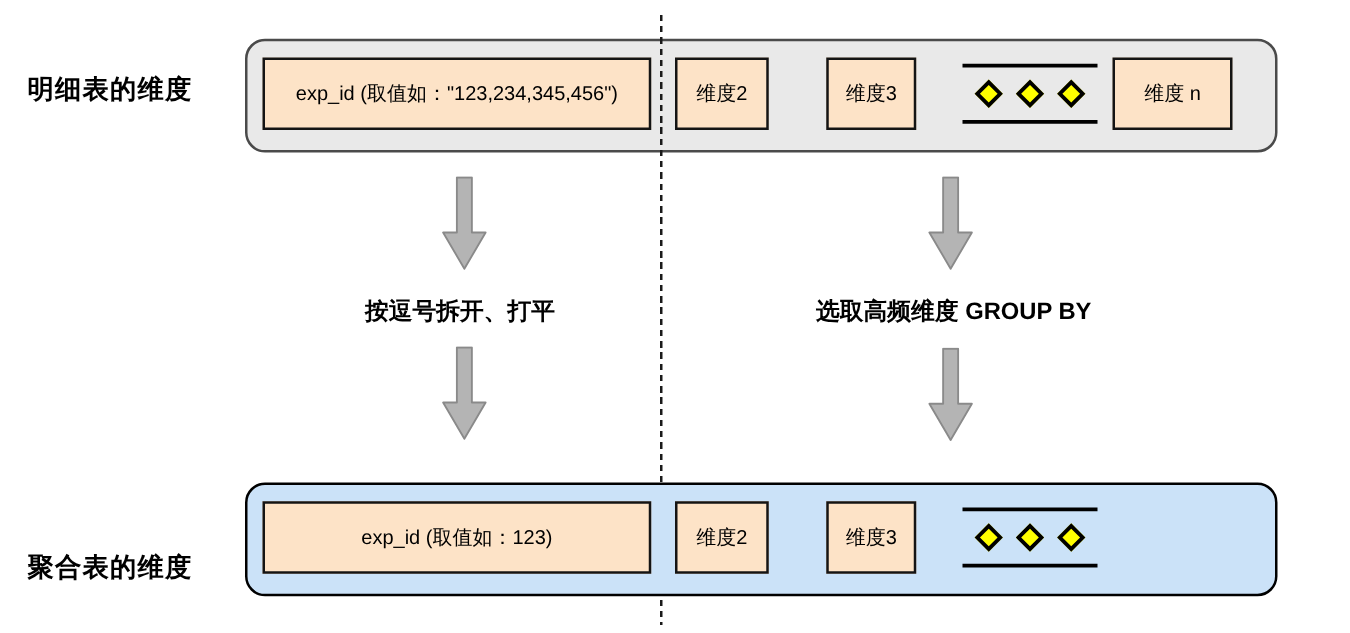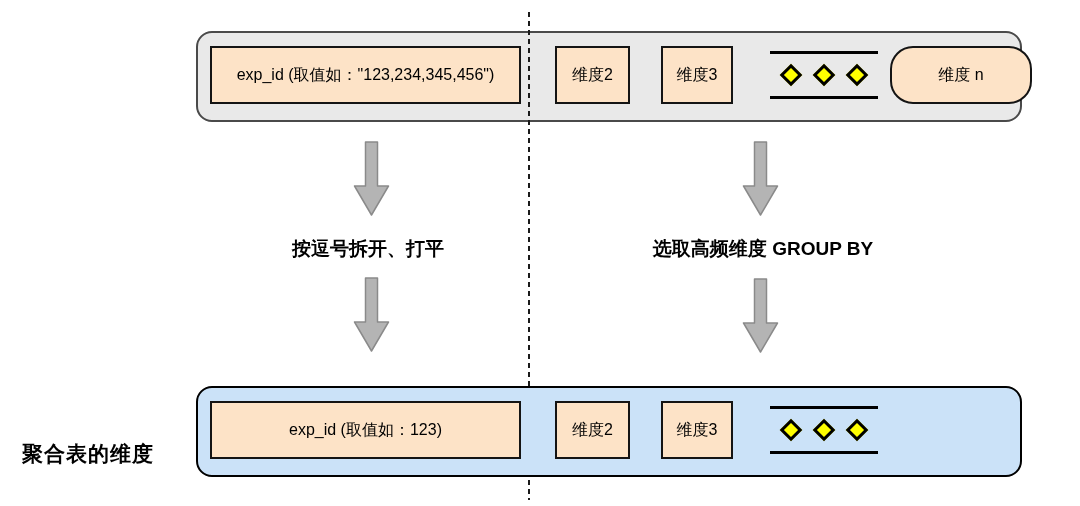--- a/index.html
+++ b/index.html
@@ -23,23 +23,23 @@
 
   .dim-box {
     position:absolute; height:58px; box-sizing:border-box;
     background:var(--box_fill,#fde3c7); border:2px solid #141414;
     display:flex; align-items:center; justify-content:center;
     font-size:16px; white-space:nowrap;
   }
   .r1 { top:46px; }
   .r2 { top:401px; }
   .exp-box  { left:210px; width:311px; }
-  .dim2-box { left:555px; width:75px; }
+  .dim2-box { left:540px; width:75px; }
   .dim3-box { left:661px; width:72px; }
-  .last-box { left:890px; width:142px;border-radius:23px; }
+  .last-box { left:890px; width:96px; }
 
   .ellipsis {
     position:absolute; left:770px; width:108px; height:48px;
     display:flex; flex-direction:column; justify-content:space-between; align-items:center;
   }
   .ellipsis.r1 { top:51px; }
   .ellipsis.r2 { top:406px; }
   .ellipsis .line { width:100%; height:3px; background:#000; }
   .diamond-row { display:flex; gap:17px; }
   .diamond {
@@ -63,20 +63,21 @@
   .divider {
     position:absolute; left:528px; top:12px; width:2px; height:488px;
     background:repeating-linear-gradient(to bottom,#1a1a1a 0 5px,transparent 5px 9px);
   }
 </style>
 </head>
 <body>
 
 <div class="stage">
 
+  <div class="row-label" id="label-detail">明细表的维度</div>
   <div class="row-label" id="label-agg">聚合表的维度</div>
 
   <div class="container" id="container-detail"></div>
   <div class="dim-box r1 exp-box">exp_id (取值如："123,234,345,456")</div>
   <div class="dim-box r1 dim2-box">维度2</div>
   <div class="dim-box r1 dim3-box">维度3</div>
   <div class="ellipsis r1">
     <div class="line"></div>
     <div class="diamond-row">
       <span class="diamond"></span>

